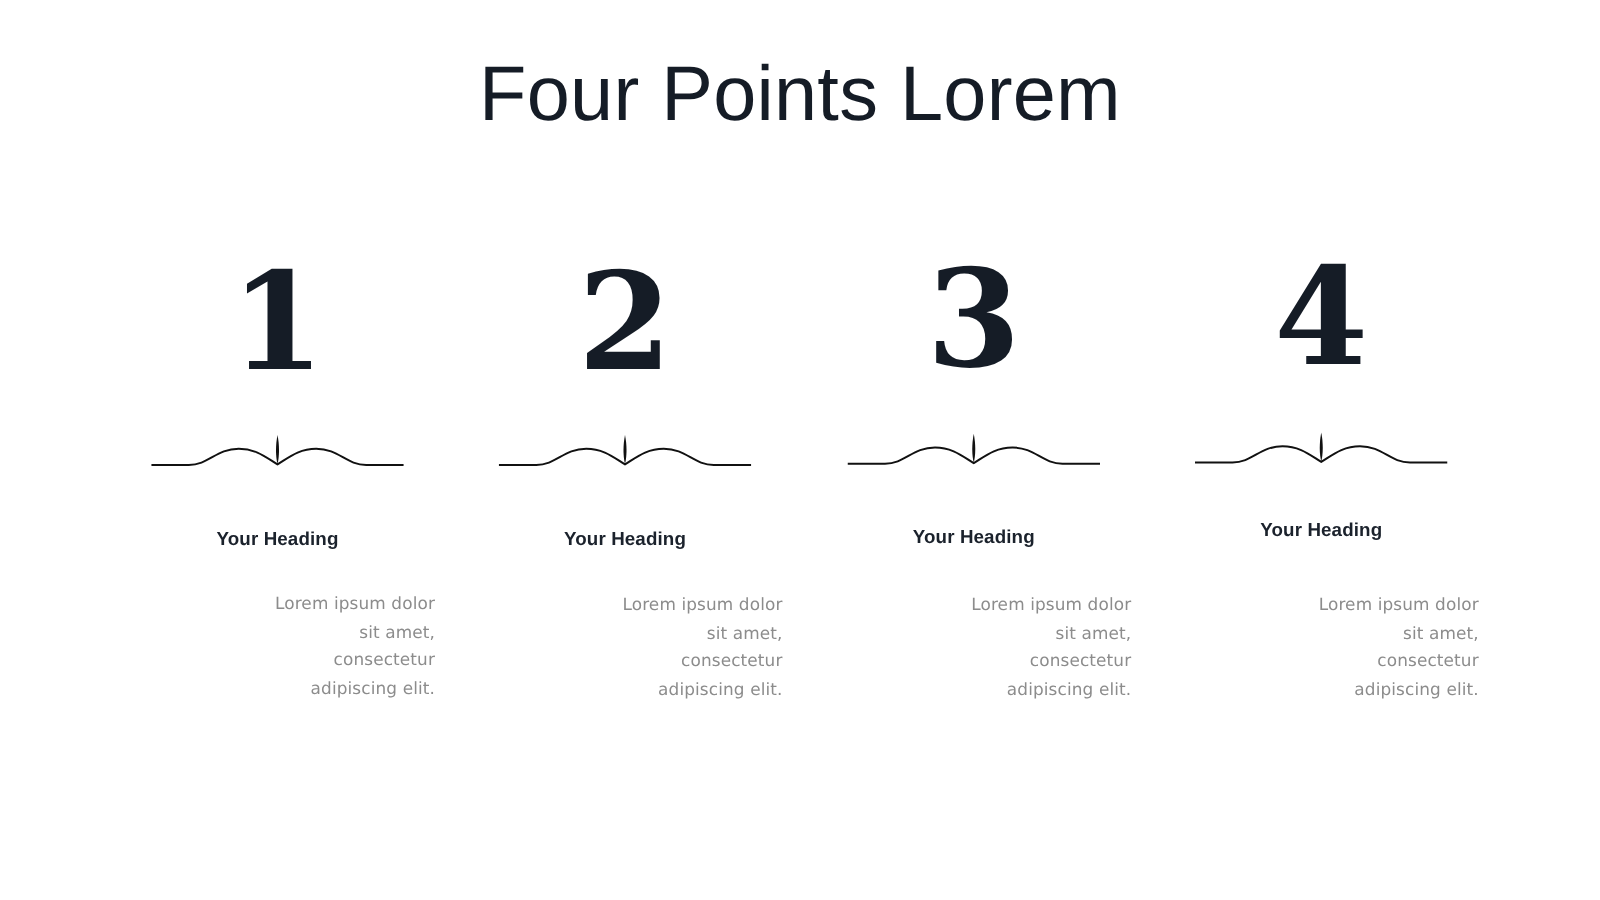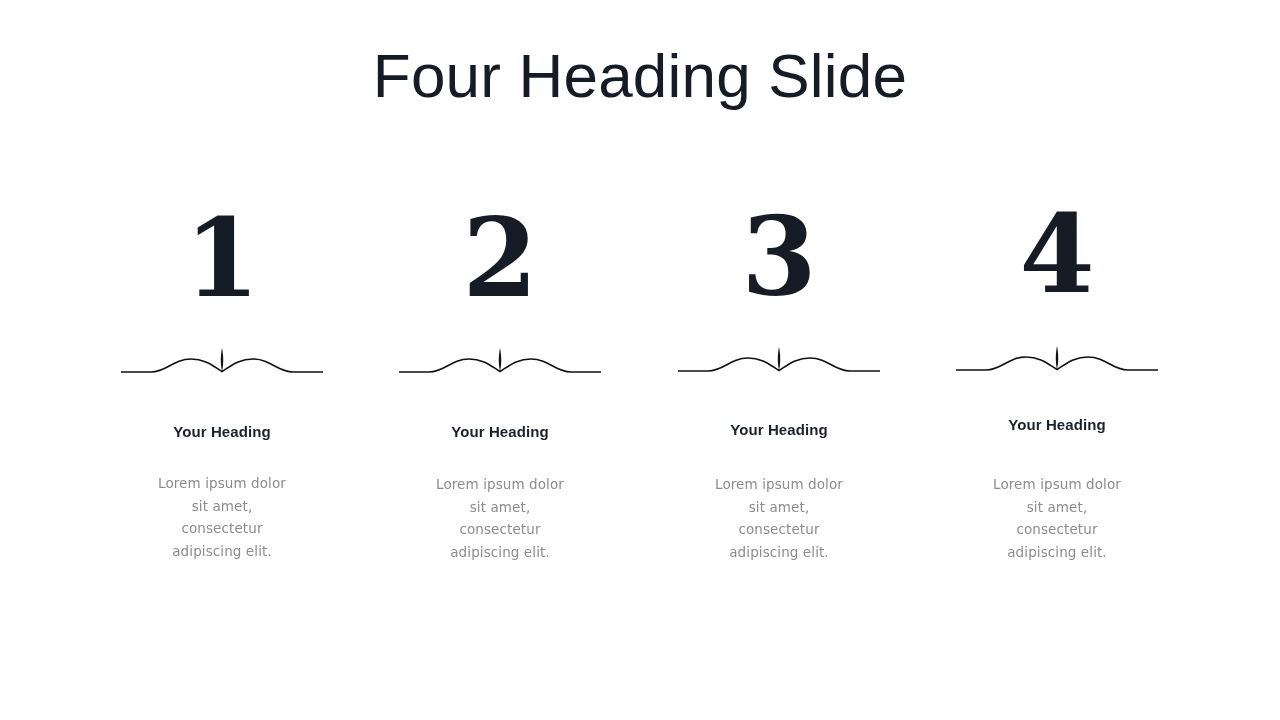--- a/index.html
+++ b/index.html
@@ -104,42 +104,42 @@
     white-space: nowrap;
   }
   .col-0 .heading { top: 423px; }
   .col-1 .heading { top: 423px; }
   .col-2 .heading { top: 421px; }
   .col-3 .heading { top: 416px; }
 
   
   .body-text {
     position: absolute;
-    left: 20px;
+    left: 36px;
     width: 220px;
-    text-align: center;
+    text-align: right;
     font-family: "DejaVu Sans", "Liberation Sans", sans-serif;
     font-size: 13.5px;
     font-weight: 400;
     color: #8c8c8c;
     line-height: 22.7px;
     letter-spacing: 0.1px;
   }
   .col-0 .body-text { top: 472px; }
   .col-1 .body-text { top: 473px; }
   .col-2 .body-text { top: 473px; }
   .col-3 .body-text { top: 473px; }
   .body-text .line { display: block; }
 </style>
 </head>
 <body>
 
 <div class="slide">
 
-  <div class="slide-title">Four Heading Slide</div>
+  <div class="slide-title">Four Points Lorem</div>
 
   <div class="columns">
 
     <div class="column col-0">
       <div class="numeral">1</div>
       <div class="divider">
         <svg viewBox="0 0 202 34" xmlns="http://www.w3.org/2000/svg">
           <path d="M0 27 L30 27 C46 27 52 14 70 14 C84 14 92 21 101 26.5 C110 21 118 14 132 14 C150 14 156 27 172 27 L202 27" fill="none" stroke="#111111" stroke-width="1.6" stroke-linecap="butt"></path>
           <path d="M101 26 C99.6 21 99.2 12 101 3 C102.8 12 102.4 21 101 26 Z" fill="#111111"></path>
         </svg>

